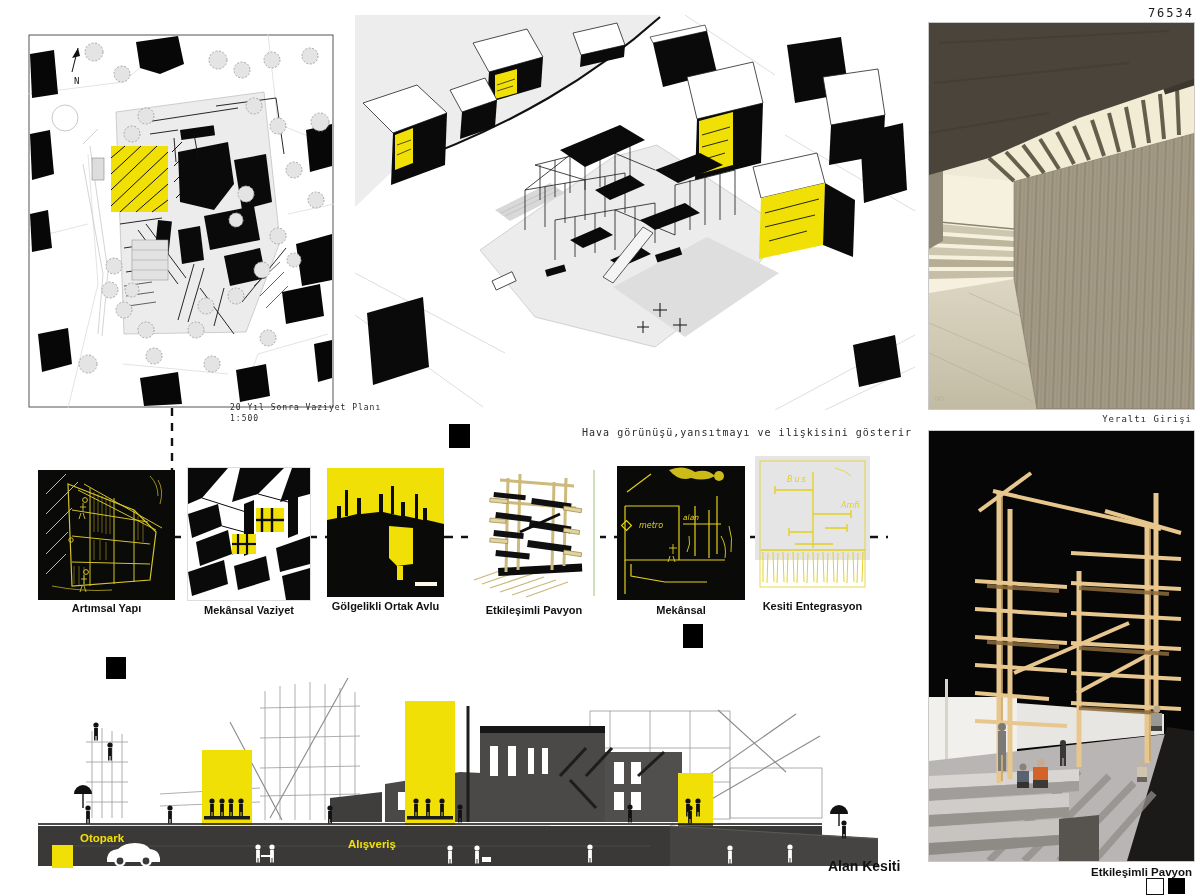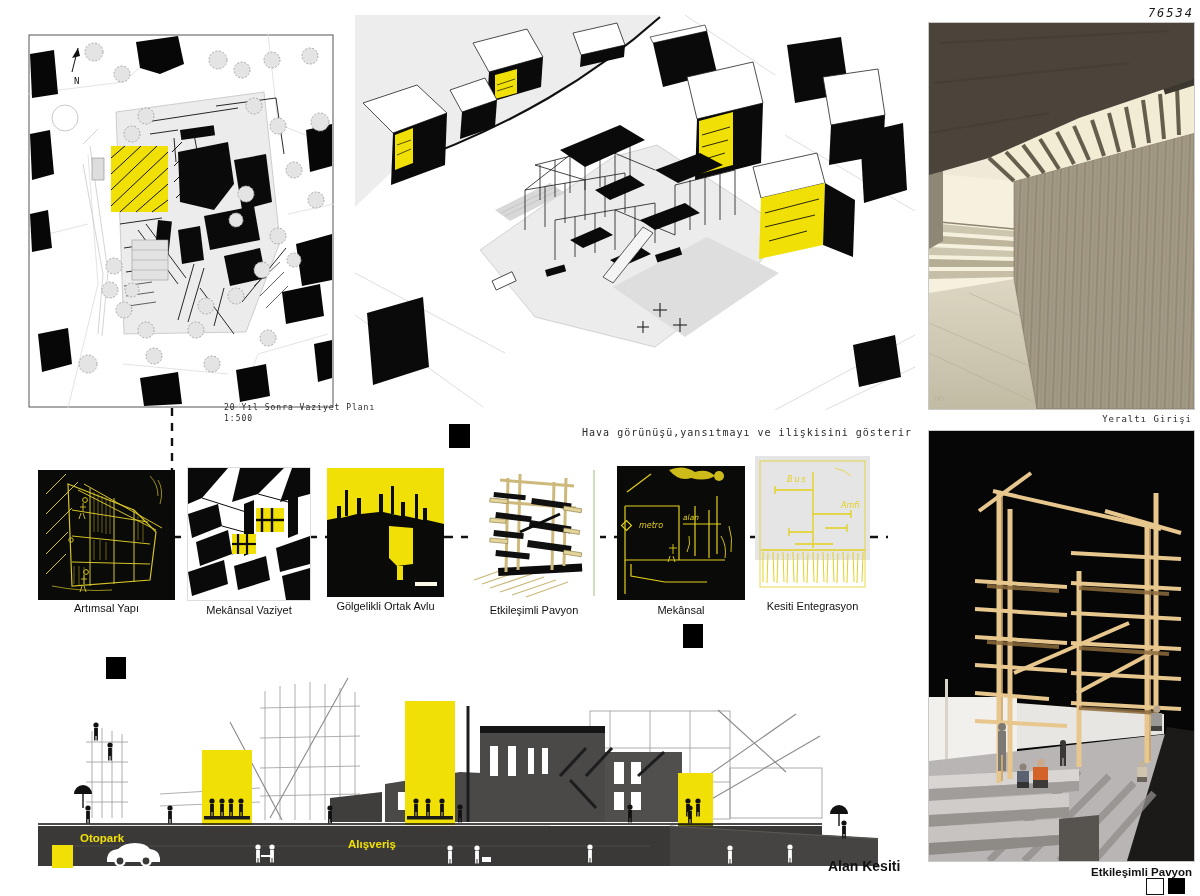--- a/index.html
+++ b/index.html
@@ -1,25 +1,25 @@
 <!DOCTYPE html>
 <html><head>
 <meta charset="utf-8">
 <style>
   html,body{margin:0;padding:0;}
   body{width:1200px;height:896px;position:relative;background:#ffffff;
        font-family:"Liberation Sans",sans-serif;overflow:hidden;}
   .abs{position:absolute;}
   .panel{position:absolute;}
   .caption-mono{font-family:"DejaVu Sans Mono",monospace;color:#2a2a2a;}
-  .board-code{font-size:12px;letter-spacing:2px;color:#1a1a1a;font-style:italic;}
+  .board-code{font-size:12px;letter-spacing:2px;color:#1a1a1a;}
   .plan-caption{font-size:8px;line-height:11px;letter-spacing:1px;}
   .axon-caption{font-size:10px;letter-spacing:1px;text-align:right;margin-top:11px;}
   .photo-caption-mono{font-size:9px;letter-spacing:1px;text-align:right;}
-  .diagram-label{font-size:11px;font-weight:400;color:#111;text-align:center;}
+  .diagram-label{font-size:11px;font-weight:700;color:#111;text-align:center;}
   .sans-caption{font-size:14px;font-weight:700;color:#111;}
   .photo-frame{border:1px solid #c9c9c9;box-sizing:border-box;background:#111;}
   .dbox{position:absolute;z-index:2;}
   .connector{position:absolute;z-index:1;}
   .blk-sq{position:absolute;background:#000;}
   svg{display:block;}
 </style>
 </head>
 <body>
 
@@ -149,21 +149,21 @@
   </g>
 
   <g>
     <line x1="44" y1="38" x2="50" y2="14" stroke="#111" stroke-width="1"></line>
     <polygon points="50,14 44,24 52,22" fill="#111"></polygon>
     <text x="46" y="50" font-size="9" fill="#111" font-family="DejaVu Sans Mono, monospace">N</text>
   </g>
 </svg>
 </div>
 
-<div class="abs caption-mono plan-caption" style="left:224px;top:402px;width:170px;">
+<div class="abs caption-mono plan-caption" style="left:230px;top:402px;width:170px;">
   <div>20 Yıl Sonra Vaziyet Planı</div>
   <div>1:500</div>
 </div>
 
 <div class="panel" style="left:355px;top:15px;width:560px;height:395px;">
 <svg width="560" height="395" viewBox="0 0 560 395">
 
   <path d="M0,0 L305,0 C240,60 160,110 42,152 L0,192 Z" fill="#ededed"></path>
   <path d="M305,2 C240,60 160,110 42,152" fill="none" stroke="#111" stroke-width="2.2"></path>
   <g stroke="#ddd" stroke-width="1">

